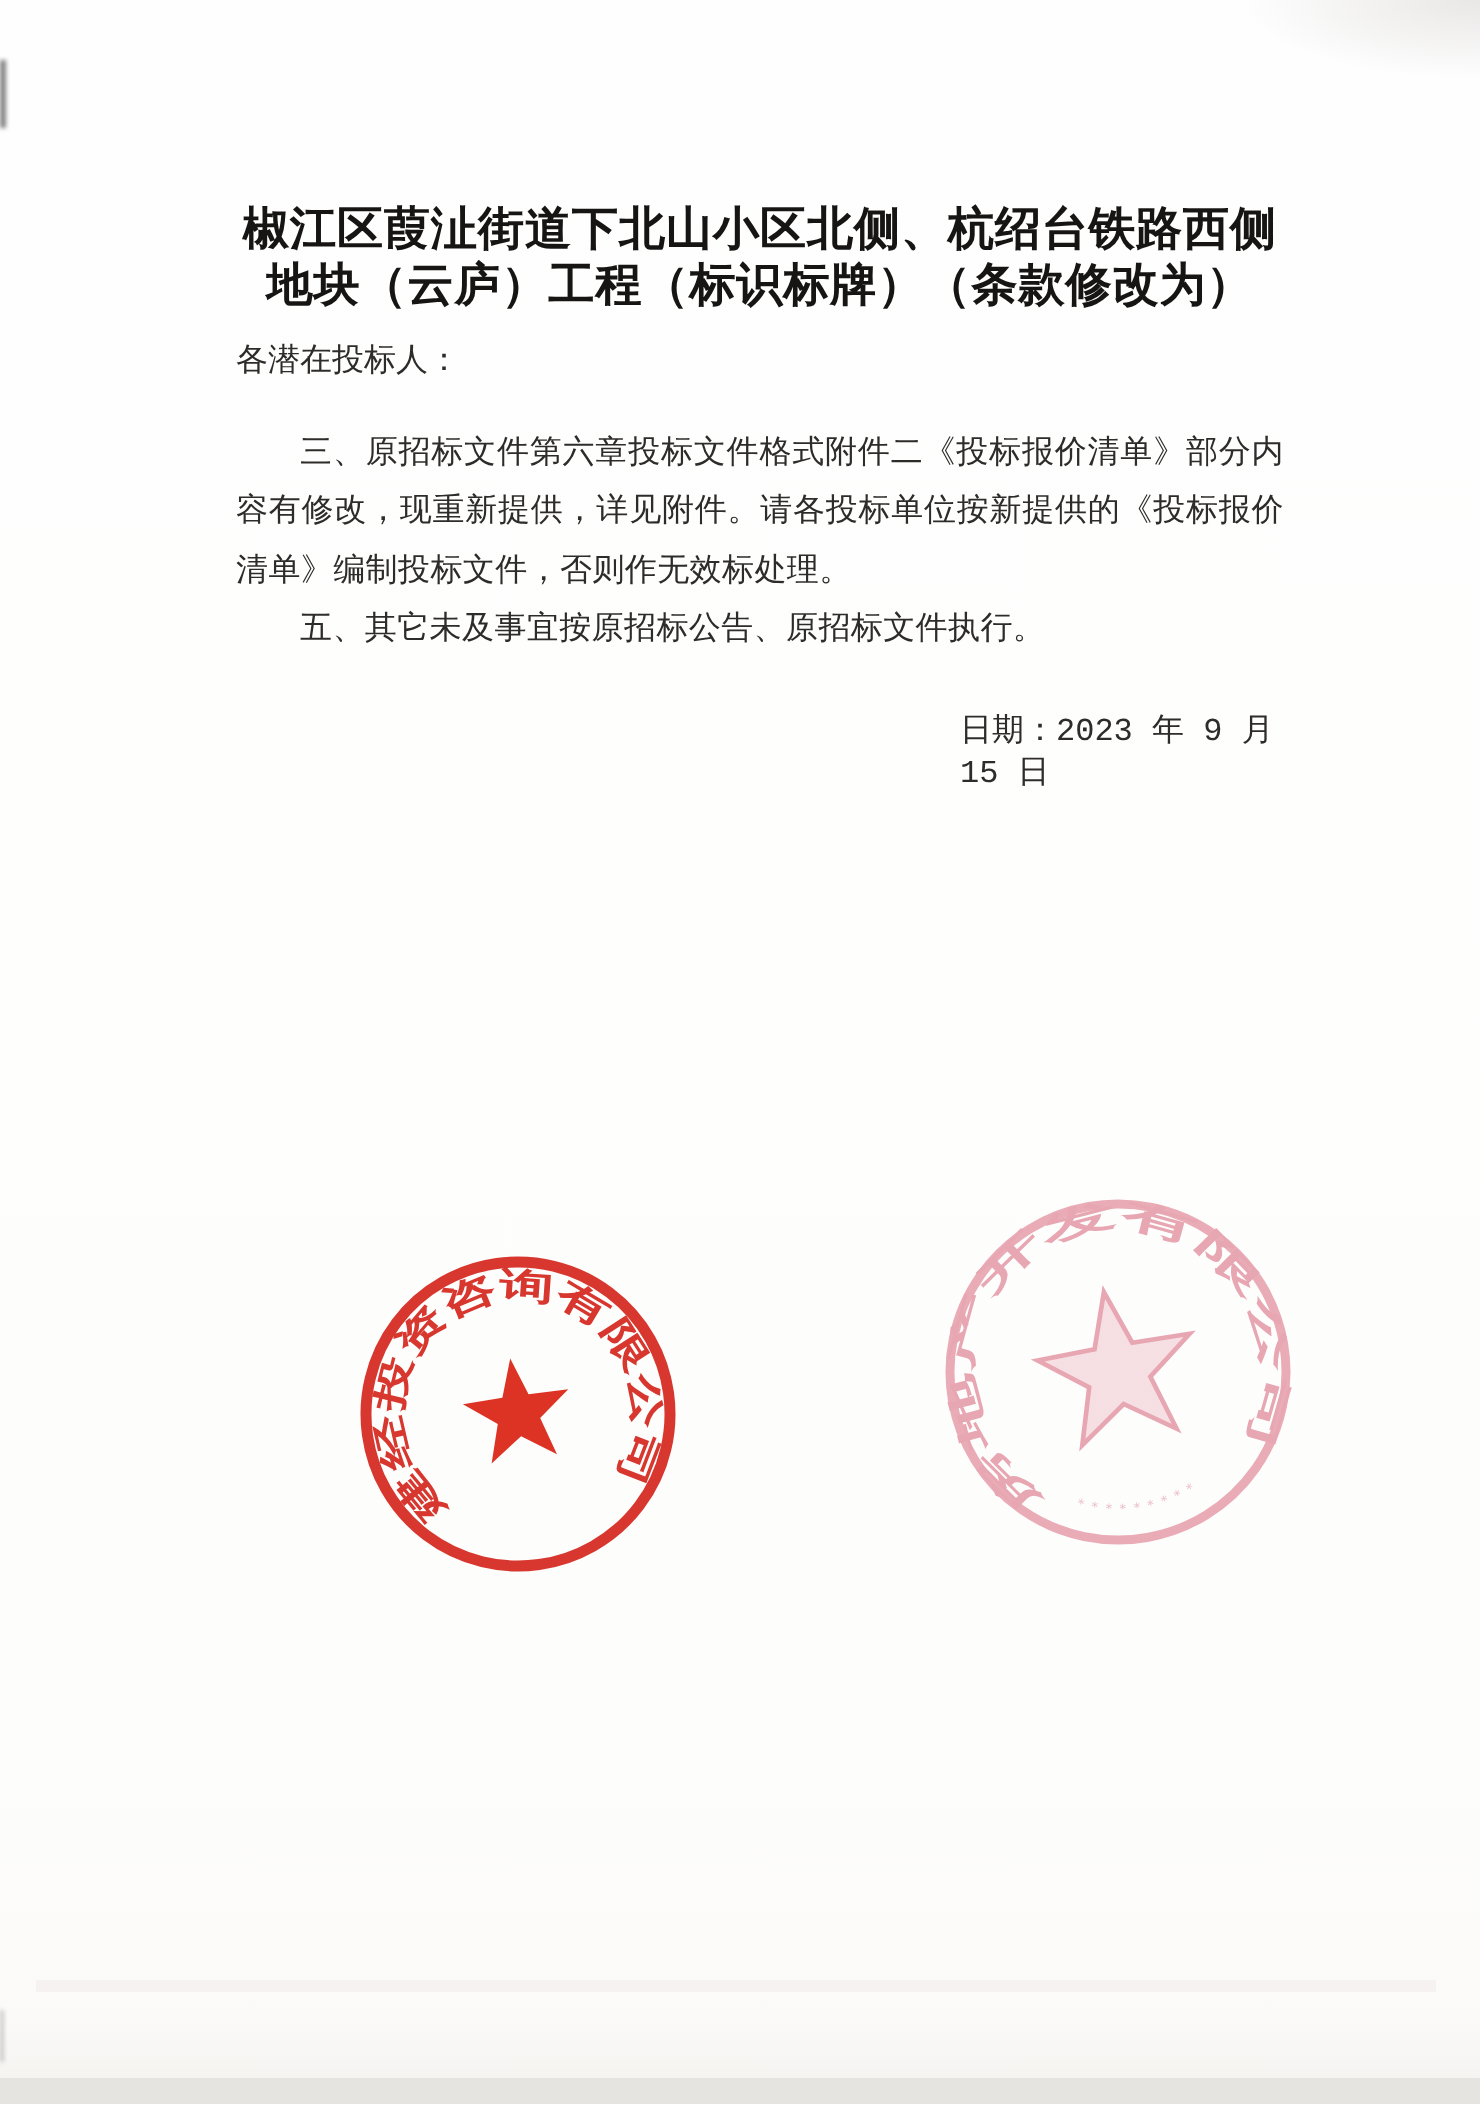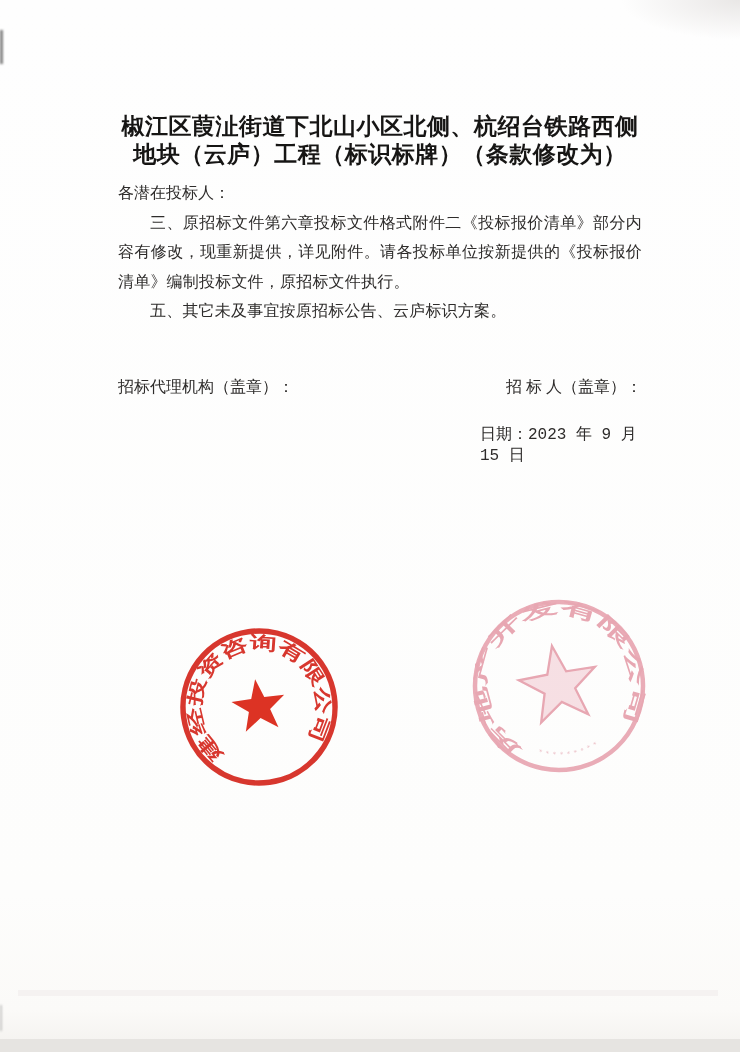--- a/index.html
+++ b/index.html
@@ -12,23 +12,23 @@
     font-family:"Liberation Serif","DejaVu Serif",serif;
     color:#2e2c2b;
   }
   
   .edge-mark-left{position:absolute;left:0;top:30px;width:3px;height:34px;background:#5a5a5a;filter:blur(1px);opacity:.75;}
   .edge-mark-left2{position:absolute;left:0;top:1005px;width:2px;height:26px;background:#9a9a9a;filter:blur(1px);opacity:.5;}
   .corner-shade-tr{position:absolute;right:0;top:0;width:120px;height:40px;background:radial-gradient(ellipse at top right,#e9e7e6 0%,rgba(233,231,230,0) 70%);}
   .faint-line{position:absolute;left:18px;top:990px;width:700px;height:6px;background:#f4f1ef;opacity:.9;}
   .bottom-strip{position:absolute;left:0;bottom:0;width:740px;height:13px;background:#e6e4e1;}
 
-  .content{position:absolute;left:118px;top:112px;width:524px;}
+  .content{position:absolute;left:118px;top:100px;width:524px;}
   .doc-title{text-align:center;font-family:"Liberation Sans","DejaVu Sans",sans-serif;font-weight:bold;font-size:23px;line-height:28px;color:#161514;letter-spacing:.5px;margin-bottom:12px;}
-  .salutation{font-size:16px;line-height:26px;margin-bottom:2px;}
+  .salutation{font-size:16px;line-height:26px;margin-bottom:18px;}
   .body-text p{margin:0;font-size:16px;line-height:29.3px;text-align:justify;text-indent:2em;letter-spacing:.2px;}
   .sig-row{display:flex;justify-content:space-between;margin-top:52px;font-size:16px;position:relative;z-index:2;}
   .date-line{margin-top:26px;margin-left:362px;font-size:16px;position:relative;z-index:2;font-family:Liberation Mono, monospace;}
 
   .stamp{position:absolute;mix-blend-mode:multiply;pointer-events:none;}
   .stamp-left{left:173px;top:621px;}
   .stamp-right{left:463px;top:590px;}
 </style>
 </head>
 <body>
@@ -43,28 +43,24 @@
 
   <div class="content">
     <div class="doc-title">
       <div>椒江区葭沚街道下北山小区北侧、杭绍台铁路西侧</div>
       <div>地块（云庐）工程（标识标牌）（条款修改为）</div>
     </div>
 
     <div class="salutation">各潜在投标人：</div>
 
     <div class="body-text">
-      <p>三、原招标文件第六章投标文件格式附件二《投标报价清单》部分内容有修改，现重新提供，详见附件。请各投标单位按新提供的《投标报价清单》编制投标文件，原招标文件执行。</p>
-      <p>五、其它未及事宜按原招标公告、云庐标识方案。</p>
+      <p>三、原招标文件第六章投标文件格式附件二《投标报价清单》部分内容有修改，现重新提供，详见附件。请各投标单位按新提供的《投标报价清单》编制投标文件，否则作无效标处理。</p>
+      <p>五、其它未及事宜按原招标公告、原招标文件执行。</p>
     </div>
 
-    <div class="sig-row">
-      <span>招标代理机构（盖章）：</span>
-      <span>招 标 人（盖章）：</span>
-    </div>
 
     <div class="date-line">日期：2023 年 9 月 15 日</div>
   </div>
 
   <svg class="stamp stamp-left" width="172" height="172" viewBox="-86 -86 172 172">
     <g transform="rotate(-8)" opacity="0.93">
       <circle r="76" fill="none" stroke="#d7281f" stroke-width="5.5"></circle>
       <path id="arcL" d="M -41 41 A 58 58 0 1 1 41 41" fill="none"></path>
       <text font-size="18" font-weight="bold" fill="#d7281f" font-family="Liberation Sans, DejaVu Sans, sans-serif">
         <textPath href="#arcL" textLength="270" lengthAdjust="spacingAndGlyphs">建经投资咨询有限公司</textPath>

